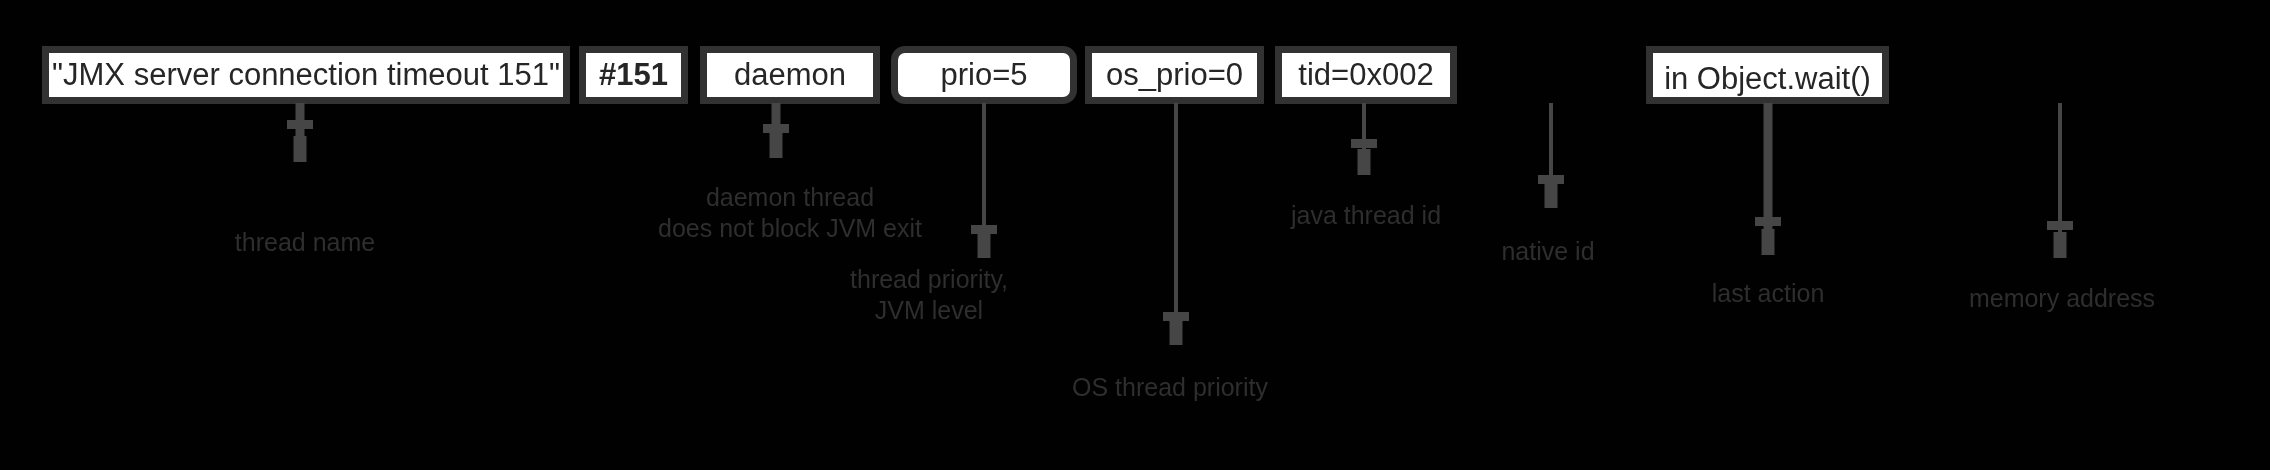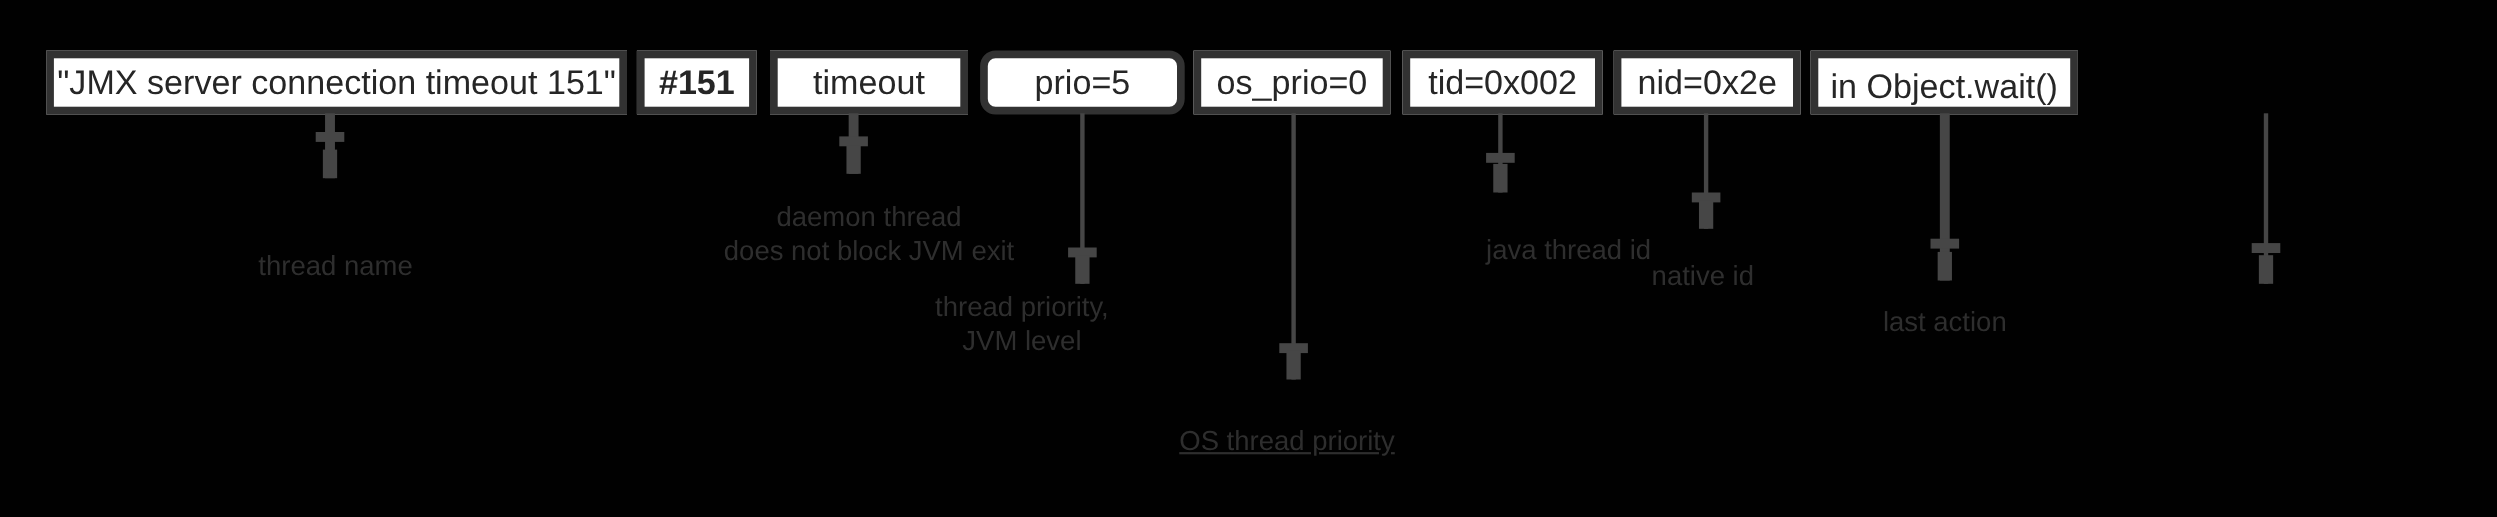--- a/index.html
+++ b/index.html
@@ -51,33 +51,30 @@
 
 <div class="stage">
 
   <div class="token-box" style="left:42px;width:514px;">
       <span>"JMX server connection timeout 151"</span>
     </div>
   <div class="token-box" style="left:579px;width:95px;font-weight:bold;">
       <span>#151</span>
     </div>
   <div class="token-box" style="left:700px;width:166px;">
-      <span>timeout</span>
+      <span>daemon</span>
     </div>
   <div class="token-box" style="left:891px;width:172px;border-radius:14px;">
       <span>prio=5</span>
     </div>
   <div class="token-box" style="left:1085px;width:165px;">
       <span>os_prio=0</span>
     </div>
   <div class="token-box" style="left:1275px;width:168px;">
       <span>tid=0x002</span>
-    </div>
-  <div class="token-box" style="left:1467px;width:156px;">
-      <span>nid=0x2e</span>
     </div>
   <div class="token-box" style="left:1646px;width:229px;align-items:flex-end;">
       <span>in Object.wait()</span>
     </div>
 
   <div class="connector" style="left:287px;top:103px;width:26px;height:59px;">
     <div class="shaft thick"></div>
     <div class="crossbar" style="top:17px;"></div>
     <div class="stub"></div>
   </div>
@@ -121,26 +118,29 @@
     <div>thread name</div>
   </div>
   <div class="annotation" style="left:790px;top:182px;">
     <div>daemon thread</div>
     <div>does not block JVM exit</div>
   </div>
   <div class="annotation" style="left:929px;top:264px;">
     <div>thread priority,</div>
     <div>JVM level</div>
   </div>
-  <div class="annotation" style="left:1170px;top:386px;text-decoration:underline;">
+  <div class="annotation" style="left:1170px;top:372px;">
     <div>OS thread priority</div>
   </div>
-  <div class="annotation" style="left:1426px;top:200px;margin-top:12px;">
+  <div class="annotation" style="left:1366px;top:200px;">
     <div>java thread id</div>
   </div>
   <div class="annotation" style="left:1548px;top:236px;">
     <div>native id</div>
   </div>
   <div class="annotation" style="left:1768px;top:278px;">
     <div>last action</div>
   </div>
+  <div class="annotation" style="left:2062px;top:283px;">
+    <div>memory address</div>
+  </div>
 
 </div>
 
 </body></html>

